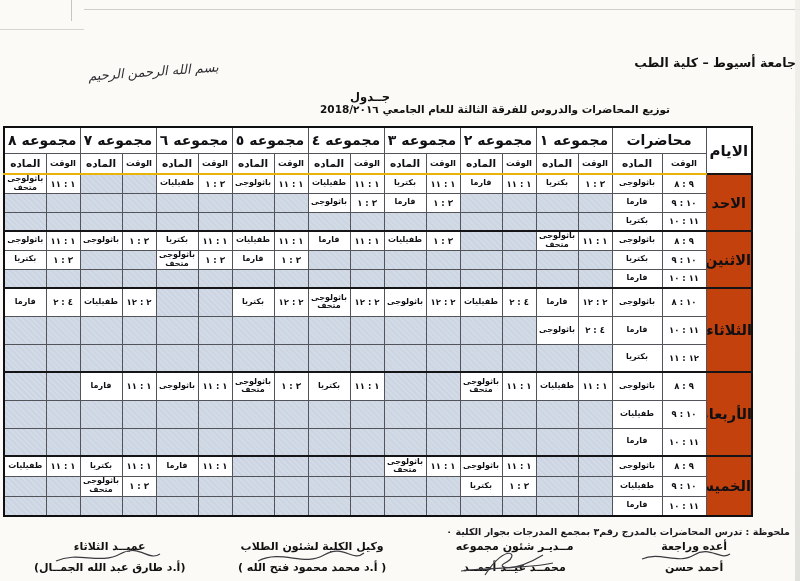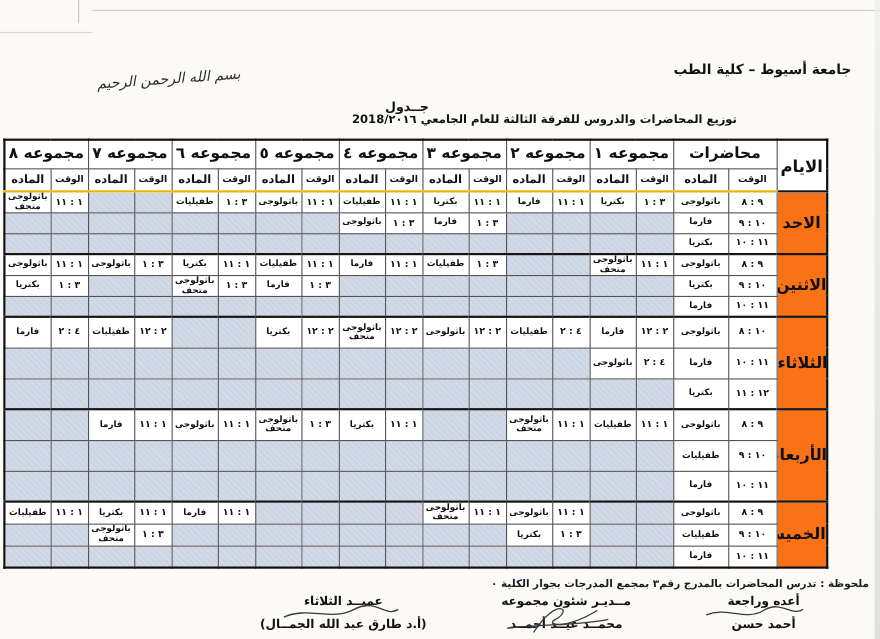--- a/index.html
+++ b/index.html
@@ -10,21 +10,21 @@
     color:#111;
     direction:rtl;
   }
   
   .art-top-line{position:absolute;top:9px;left:84px;right:0;height:1px;background:#cfcfc8;}
   .art-left-line{position:absolute;top:29px;left:0;width:84px;height:1px;background:#d6d6cf;}
   .art-vline{position:absolute;top:0;left:71px;width:1px;height:21px;background:#c6c6bf;}
   .art-right-edge{position:absolute;top:0;right:0;width:5px;height:100%;
     background:linear-gradient(180deg,#efefe9,#d9dad6);opacity:.8;}
   
-  .org{position:absolute;top:52px;right:26px;text-align:right;font-size:12.5px;font-weight:bold;line-height:1.75;}
+  .org{position:absolute;top:52px;right:4px;text-align:right;font-size:12.5px;font-weight:bold;line-height:1.75;}
   .basmala{position:absolute;top:64px;left:88px;font-family:"DejaVu Serif",serif;
     font-style:italic;font-size:13px;color:#2d2d32;transform:rotate(-4deg);}
   .title1{position:absolute;top:90px;left:300px;width:140px;text-align:center;
     font-size:11.5px;font-weight:bold;}
   .title2{position:absolute;top:103px;left:260px;width:470px;text-align:center;
     font-size:10.5px;font-weight:bold;}
   
   table.sched{
     position:absolute;top:126px;right:47px;width:746px;
     border-collapse:collapse;table-layout:fixed;
@@ -36,21 +36,21 @@
     overflow:hidden;font-weight:bold;color:#101015;
   }
   .hr1{height:26px;} .hr2{height:21px;}
   .h-sm{height:19px;} .h-lg{height:28px;} .h-md{height:20px;}
   .day-hd{font-size:15px;}
   .grp-hd{font-size:14px;}
   .sub-hd{font-size:10.5px;}
   .hr2 th{border-bottom:2px solid #eab308;}
   .t-col{border-left:2px solid #151518;direction:ltr;font-size:8.5px;}
   .s-col{font-size:8px;line-height:1.08;}
-  .day{font-size:14.5px;background:#f97316;letter-spacing:.5px;}
+  .day{font-size:14.5px;background:#c2410c;letter-spacing:.5px;}
   .day-top td{border-top:2px solid #151518;}
   .sh{background:#cbd4e2;
       background-image:repeating-linear-gradient(45deg,rgba(255,255,255,.16) 0 2px,rgba(0,0,0,0) 2px 4px);}
   
   .note{position:absolute;top:526px;right:10px;font-size:9.5px;font-weight:bold;color:#1a1a1f;}
   .sigs{position:absolute;top:540px;left:0;right:0;height:41px;display:flex;
     align-items:flex-start;padding:0 18px;}
   .sig{position:relative;text-align:center;}
   .sig-title{font-size:11px;font-weight:bold;white-space:nowrap;}
   .sig-name{font-size:11px;font-weight:bold;white-space:nowrap;margin-top:8px;}
@@ -451,20 +451,27 @@
         <div class="sig-name">أحمد حسن</div>
       </div>
       <div class="sig">
         <div class="sig-title">مــديـر شئون مجموعه</div>
         <svg class="scribble" width="120" height="30">
           <path d="M30 26 C 52 -8, 66 6, 50 14 C 40 19, 58 24, 88 6 M6 22 C 40 18, 70 20, 98 14" fill="none" stroke="#3a3a40" stroke-width="1.2"></path>
         </svg>
         <div class="sig-name">محمــد عيــد أحمــد</div>
       </div>
       <div class="sig">
+        <div class="sig-title">وكيل الكلية لشئون الطلاب</div>
+        <svg class="scribble" width="120" height="30">
+          <path d="M6 12 C 30 0, 52 18, 72 6 S 100 14, 112 4" fill="none" stroke="#3a3a40" stroke-width="1.2"></path>
+        </svg>
+        <div class="sig-name">( أ.د محمد محمود فتح الله )</div>
+      </div>
+      <div class="sig">
         <div class="sig-title">عميــد الثلاثاء</div>
         <svg class="scribble" width="120" height="30">
           <path d="M6 12 C 28 2, 50 16, 70 5 S 98 13, 110 5" fill="none" stroke="#3a3a40" stroke-width="1.2"></path>
         </svg>
         <div class="sig-name">(أ.د طارق عبد الله الجمــال)</div>
       </div>
     </div>
 </div>
 
 </body></html>

